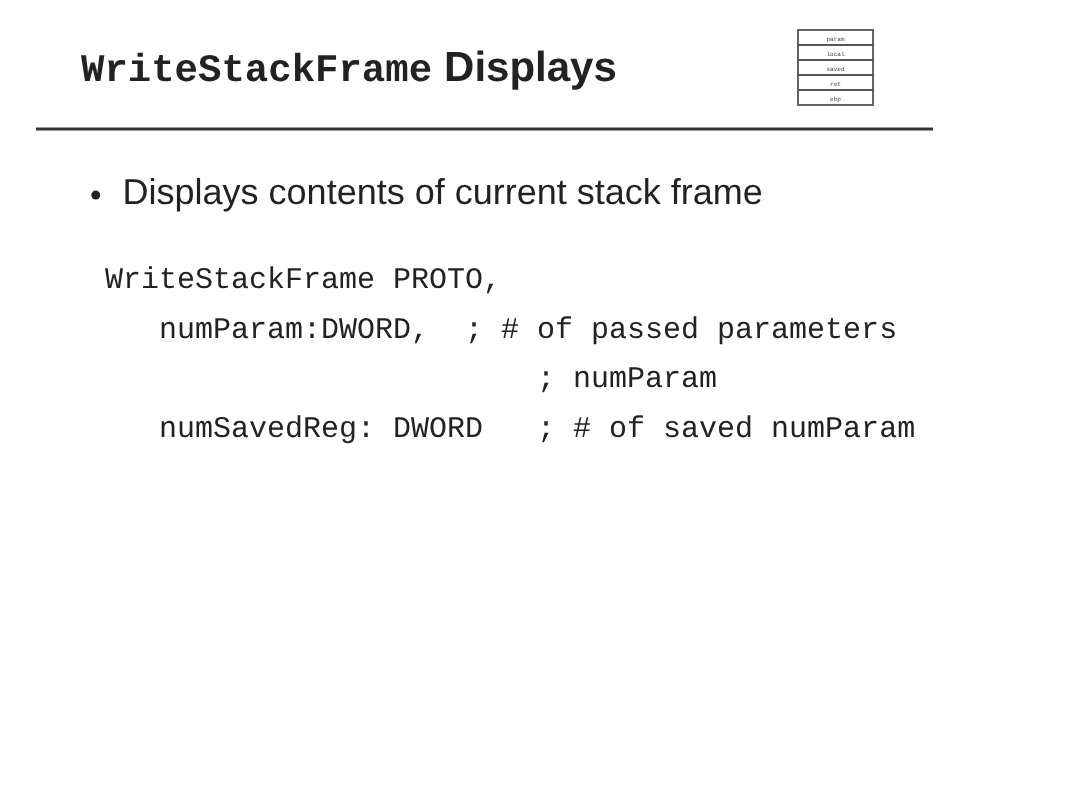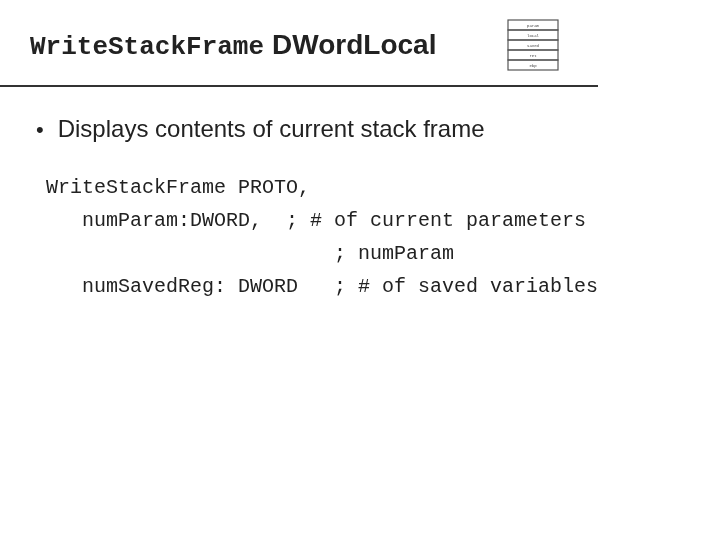--- a/index.html
+++ b/index.html
@@ -15,20 +15,21 @@
       font-family: Arial, sans-serif;
       overflow: hidden;
     }
 
     .slide-container {
       width: 598px;
       height: 540px;
       background: #ffffff;
       padding: 0;
       position: relative;
+      margin-left: 24px;
     }
 
     .header {
       display: flex;
       align-items: center;
       justify-content: space-between;
       padding: 18px 30px 12px 30px;
       border-bottom: 2px solid #333333;
     }
 
@@ -103,21 +104,21 @@
     }
   </style>
 </head>
 <body>
 
 <div class="slide-container">
 
   <div class="header">
     <div class="header-title">
       <span class="title-mono">WriteStackFrame</span>
-      <span class="title-sans">DWordLocal</span>
+      <span class="title-sans">Displays</span>
     </div>
     <div class="header-icon">
       <svg class="diagram-svg" viewBox="0 0 70 55" xmlns="http://www.w3.org/2000/svg">
 
         <rect x="10" y="2" width="50" height="10" fill="none" stroke="#555" stroke-width="1.2"></rect>
         <rect x="10" y="12" width="50" height="10" fill="none" stroke="#555" stroke-width="1.2"></rect>
         <rect x="10" y="22" width="50" height="10" fill="none" stroke="#555" stroke-width="1.2"></rect>
         <rect x="10" y="32" width="50" height="10" fill="none" stroke="#555" stroke-width="1.2"></rect>
         <rect x="10" y="42" width="50" height="10" fill="none" stroke="#555" stroke-width="1.2"></rect>
 
@@ -132,20 +133,20 @@
 
   <div class="content">
 
     <div class="bullet-point">
       <span class="bullet-dot">•</span>
       <span class="bullet-text">Displays contents of current stack frame</span>
     </div>
 
     <div class="code-block">
       <span class="code-line">WriteStackFrame PROTO,</span>
-      <span class="code-line">   numParam:DWORD,  ; # of current parameters</span>
+      <span class="code-line">   numParam:DWORD,  ; # of passed parameters</span>
       <span class="code-line">                        ; numParam</span>
-      <span class="code-line">   numSavedReg: DWORD   ; # of saved variables</span>
+      <span class="code-line">   numSavedReg: DWORD   ; # of saved numParam</span>
     </div>
 
   </div>
 
 </div>
 
 </body></html>

